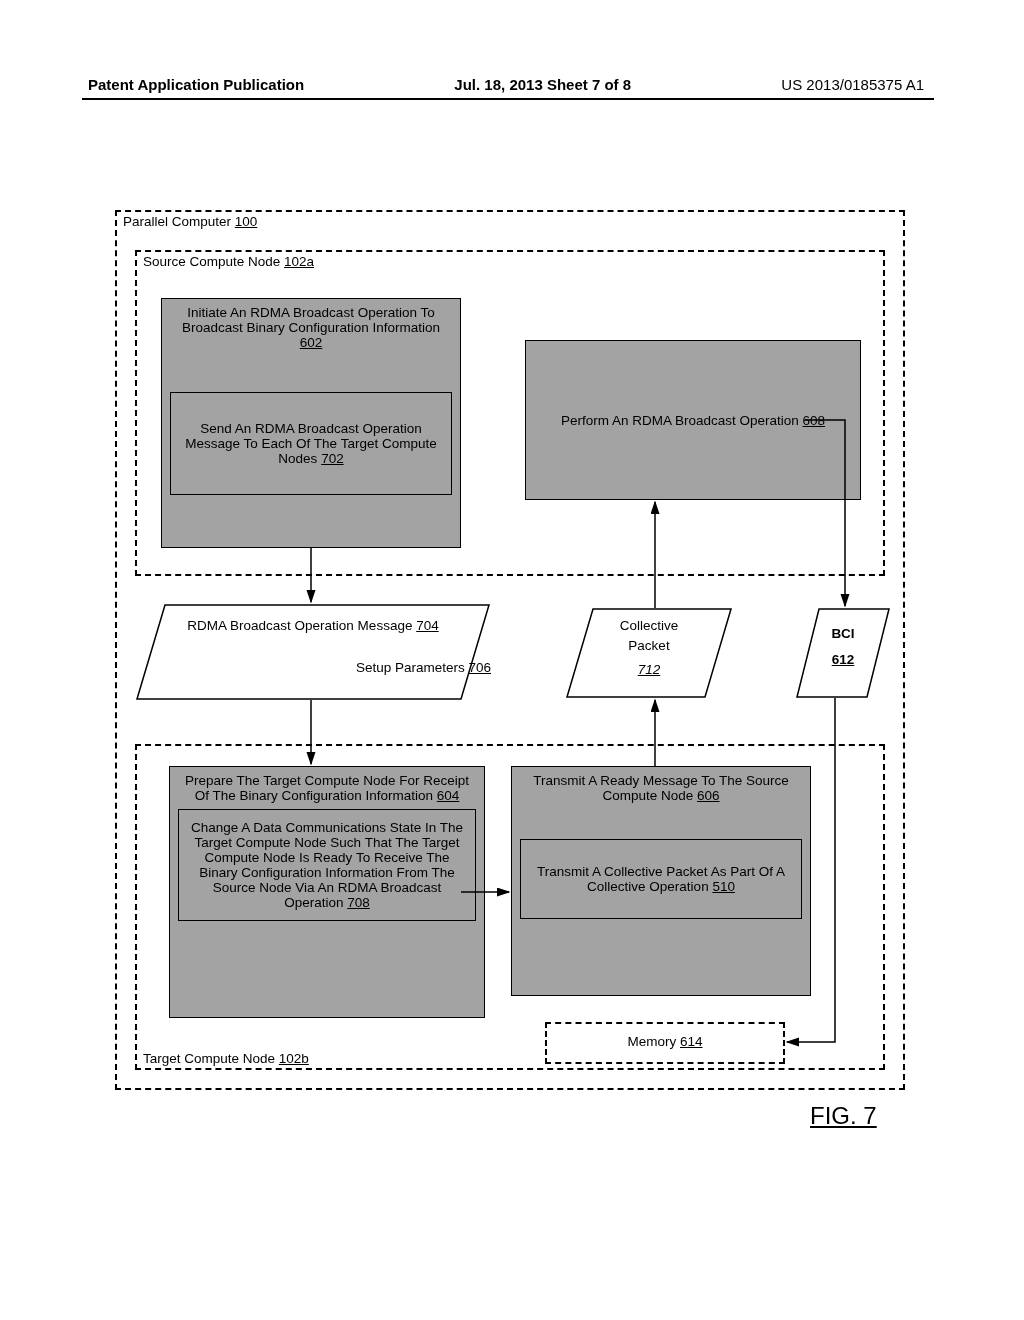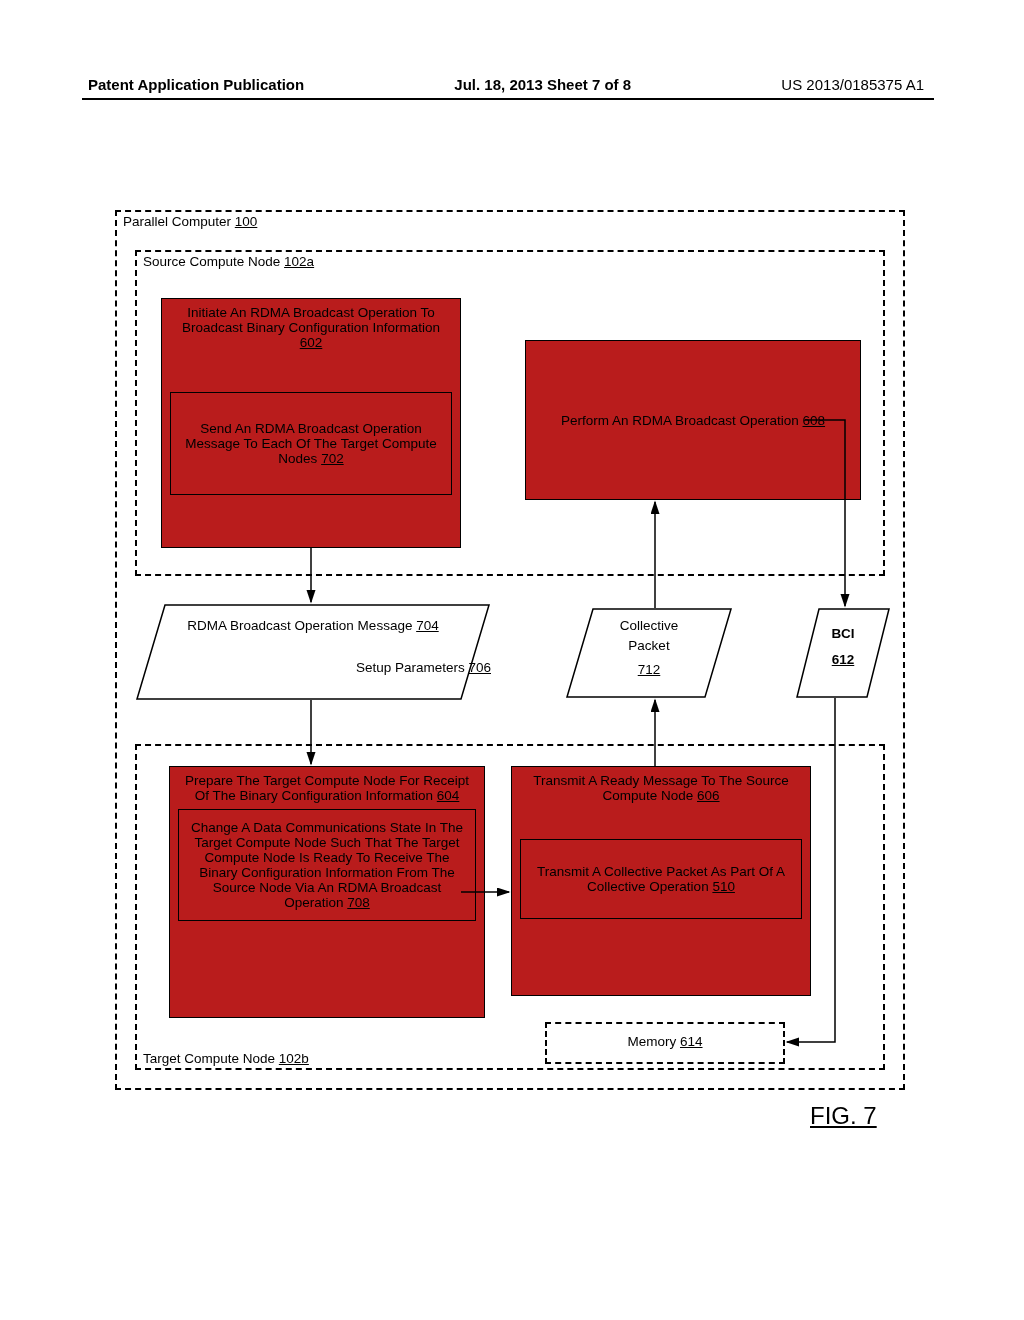--- a/index.html
+++ b/index.html
@@ -58,21 +58,21 @@
     left: 4px;
     font-size: 13.5px;
     background: #fff;
     padding: 0 2px;
   }
   .ref { text-decoration: underline; }
   
   .box {
     position: absolute;
     border: 1.5px solid #000;
-    background: #b91c1c;
+    background: #a3a3a3;
     font-size: 13.5px;
     text-align: center;
     display: flex;
     flex-direction: column;
     justify-content: flex-start;
     padding: 6px 8px;
   }
   .box.centered {
     justify-content: center;
   }
@@ -158,21 +158,21 @@
       <span>Setup Parameters </span><span class="ref">706</span>
     </div>
   </div>
 
   <div class="para" style="top:398px; left:450px; width:168px; height:90px;">
     <svg width="168" height="90" viewBox="0 0 168 90">
       <polygon points="28,1 166,1 140,89 2,89" fill="#fff" stroke="#000" stroke-width="1.5"></polygon>
     </svg>
     <div class="para-label" style="top:10px;">Collective</div>
     <div class="para-label" style="top:30px;">Packet</div>
-    <div class="para-label" style="top:54px;"><span class="ref">712</span></div>
+    <div class="para-label" style="top:54px;font-style:italic;"><span class="ref">712</span></div>
   </div>
 
   <div class="para" style="top:398px; left:680px; width:96px; height:90px;font-weight:bold;">
     <svg width="96" height="90" viewBox="0 0 96 90">
       <polygon points="24,1 94,1 72,89 2,89" fill="#fff" stroke="#000" stroke-width="1.5"></polygon>
     </svg>
     <div class="para-label" style="top:18px;">BCI</div>
     <div class="para-label" style="top:44px;"><span class="ref">612</span></div>
   </div>
 

